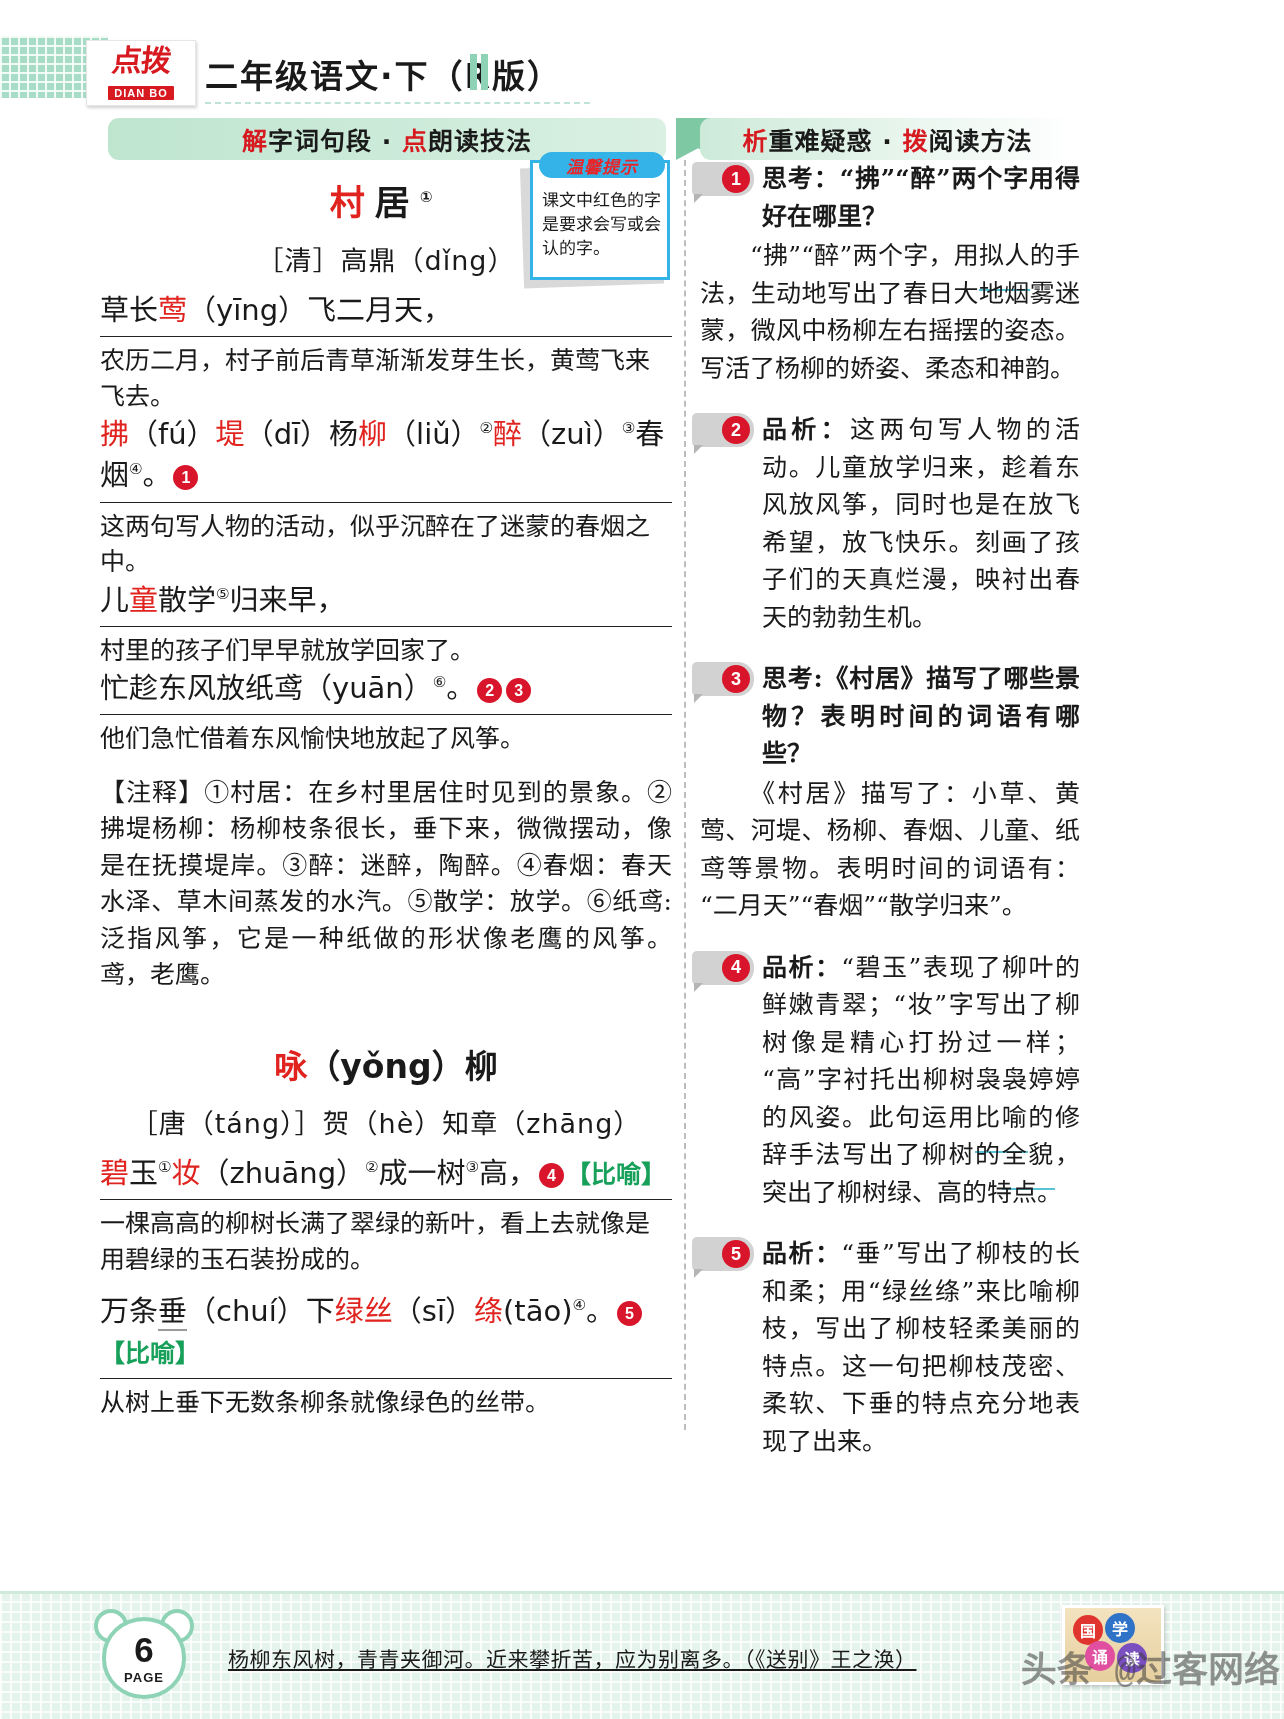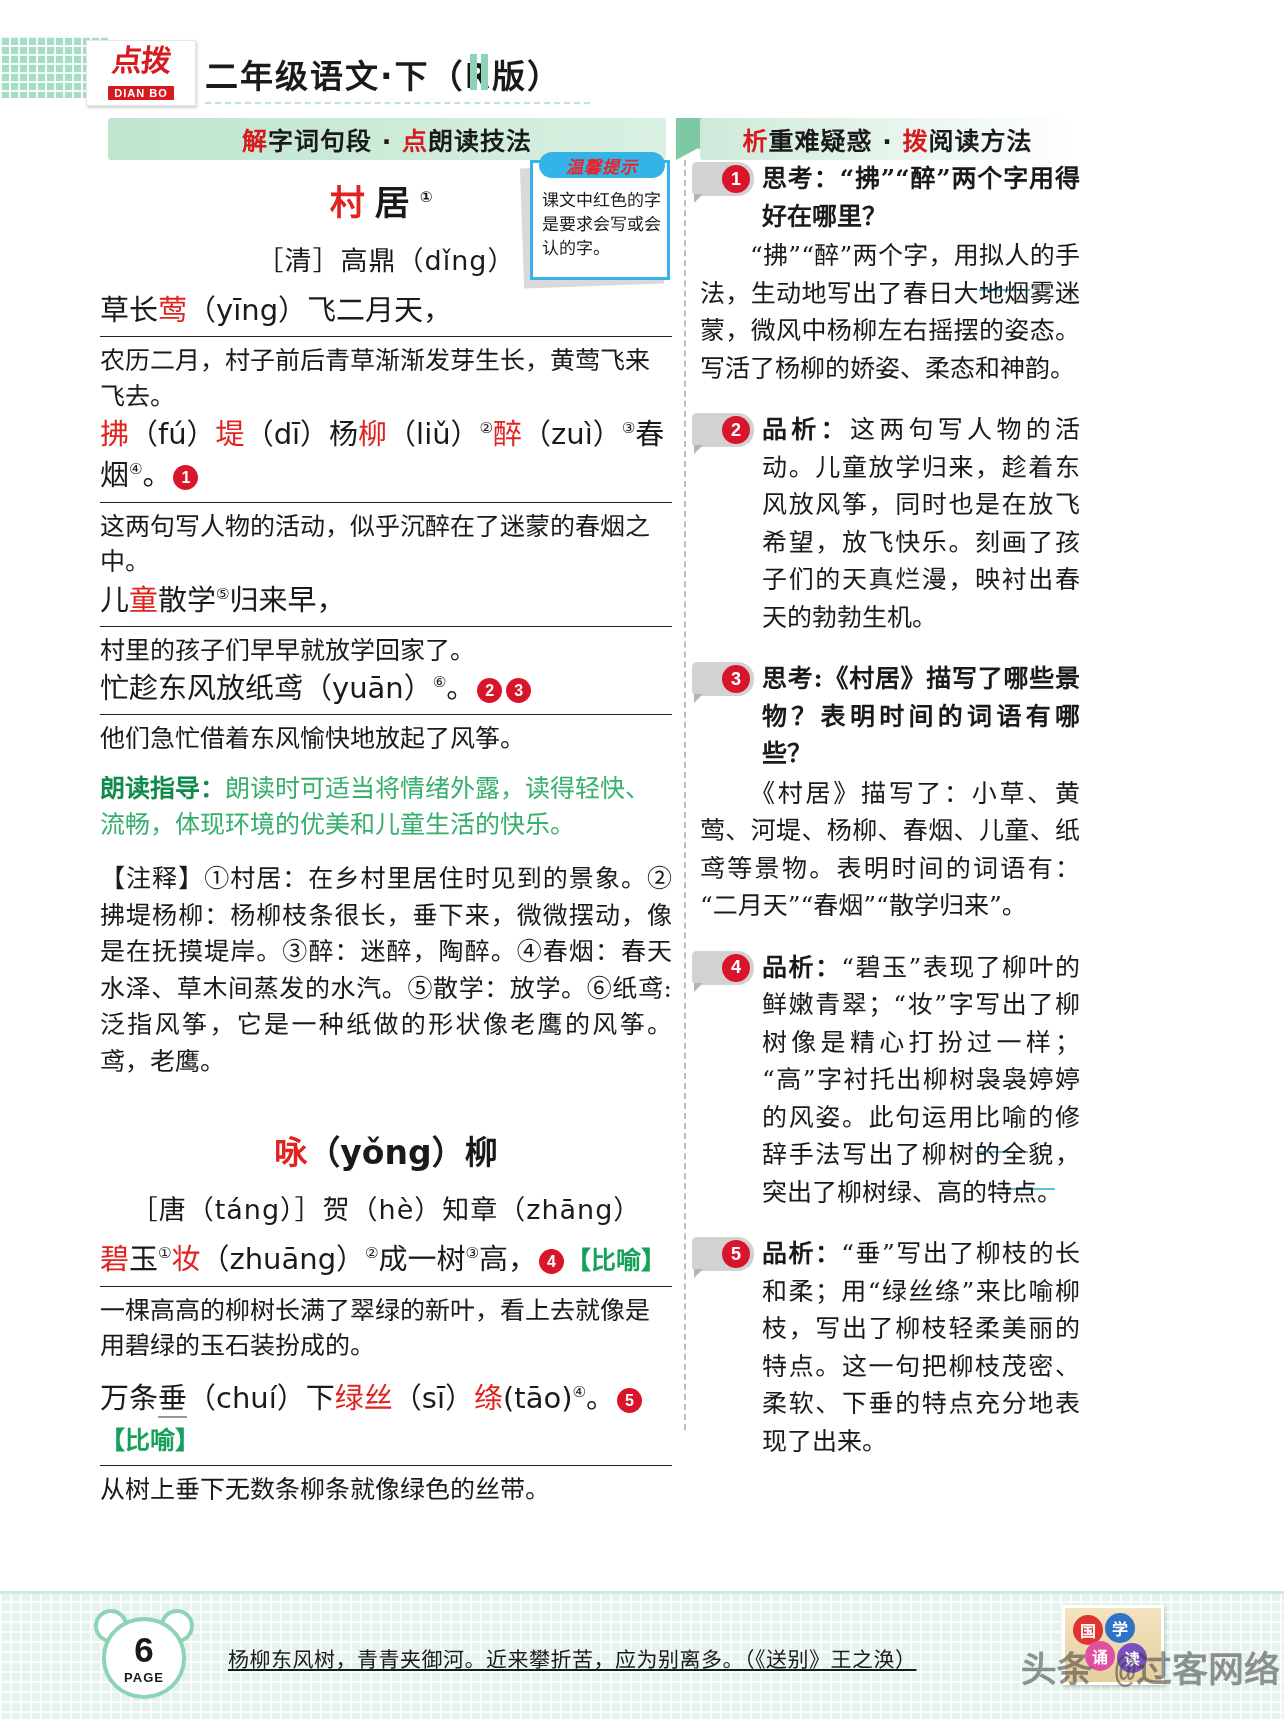--- a/index.html
+++ b/index.html
@@ -42,21 +42,21 @@
   }
   .hdr-bars{position:absolute;left:470px;top:18px;display:flex;gap:4px;}
   .hdr-bars i{display:block;width:7px;height:36px;background:#8fd3b6;}
   .hdr-rule{
     position:absolute;left:205px;top:66px;width:385px;height:0;
     border-top:2px dashed #bfe3d6;
   }
 
   
   .colbar{
-    position:absolute;height:42px;border-radius:3px;
+    position:absolute;height:42px;border-radius:11px;
     background:linear-gradient(to right,#bfe5cf,#d9f0e2);
     display:flex;align-items:center;justify-content:center;
   }
   .colbar.left{left:108px;top:118px;width:558px;}
   .colbar.right{left:700px;top:118px;width:375px;
     background:linear-gradient(to right,#cdead9,#ffffff);}
   .colbar-txt{font-size:25px;font-weight:700;color:#1a1a1a;letter-spacing:1px;white-space:nowrap;}
   .colbar-txt .k{color:#d71920;}
   .ribbon{
     position:absolute;left:676px;top:118px;width:44px;height:42px;
@@ -292,23 +292,20 @@
           <div class="trans">村里的孩子们早早就放学回家了。</div>
         </div>
 
         <div>
           <div class="verse">忙趁东风放纸鸢（yuān）<sup class="sup">⑥</sup>。<span class="cnum">2</span><span class="cnum">3</span></div>
           <hr class="hr-thin">
           <div class="trans">他们急忙借着东风愉快地放起了风筝。</div>
         </div>
       </div>
 
-      <div class="guide">
-        <b>朗读指导：</b><span>朗读时可适当将情绪外露，读得轻快、流畅，体现环境的优美和儿童生活的快乐。</span>
-      </div>
 
       <div class="notes">
         <b>【注释】</b><span>①村居：在乡村里居住时见到的景象。②拂堤杨柳：杨柳枝条很长，垂下来，微微摆动，像是在抚摸堤岸。③醉：迷醉，陶醉。④春烟：春天水泽、草木间蒸发的水汽。⑤散学：放学。⑥纸鸢: 泛指风筝，它是一种纸做的形状像老鹰的风筝。鸢，老鹰。</span>
       </div>
     </div>
 
     <div style="margin-top:46px;">
       <div class="poem-title" style="letter-spacing:0;font-size:33px;">
         <span class="red">咏</span><span>（yǒng）</span><span>柳</span>
       </div>

